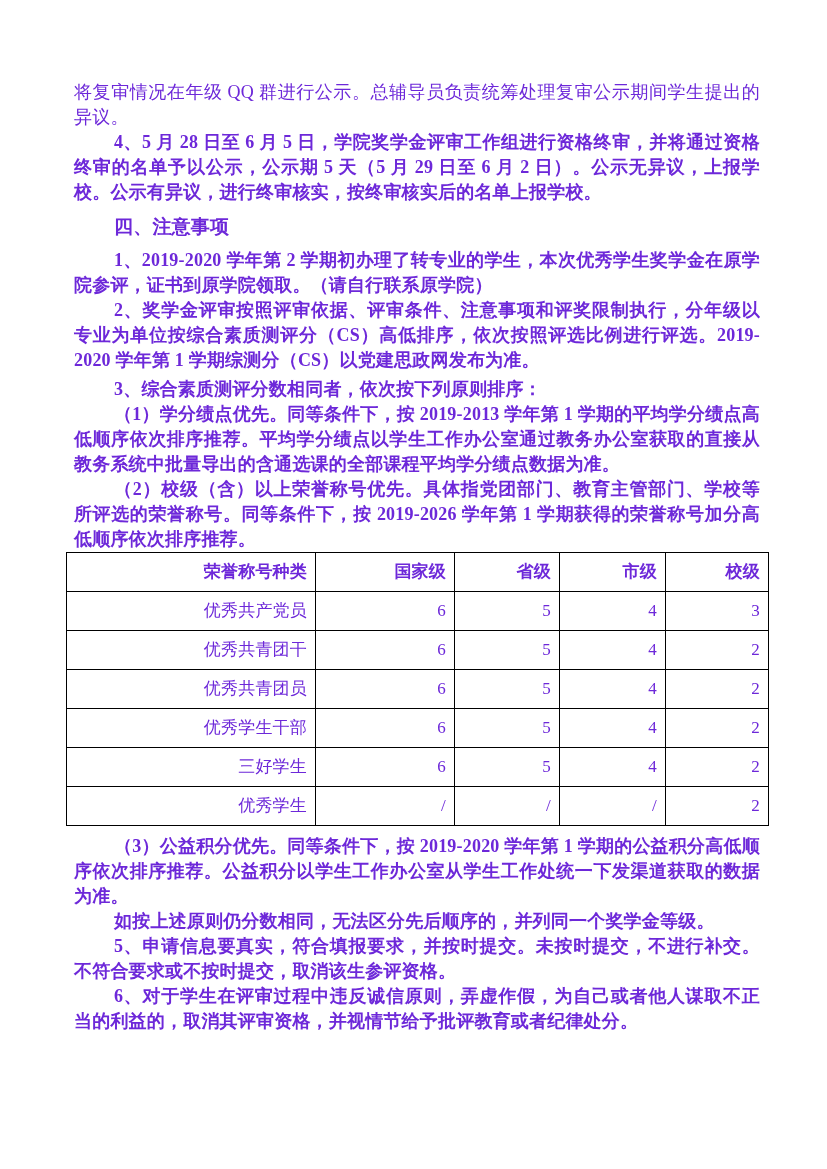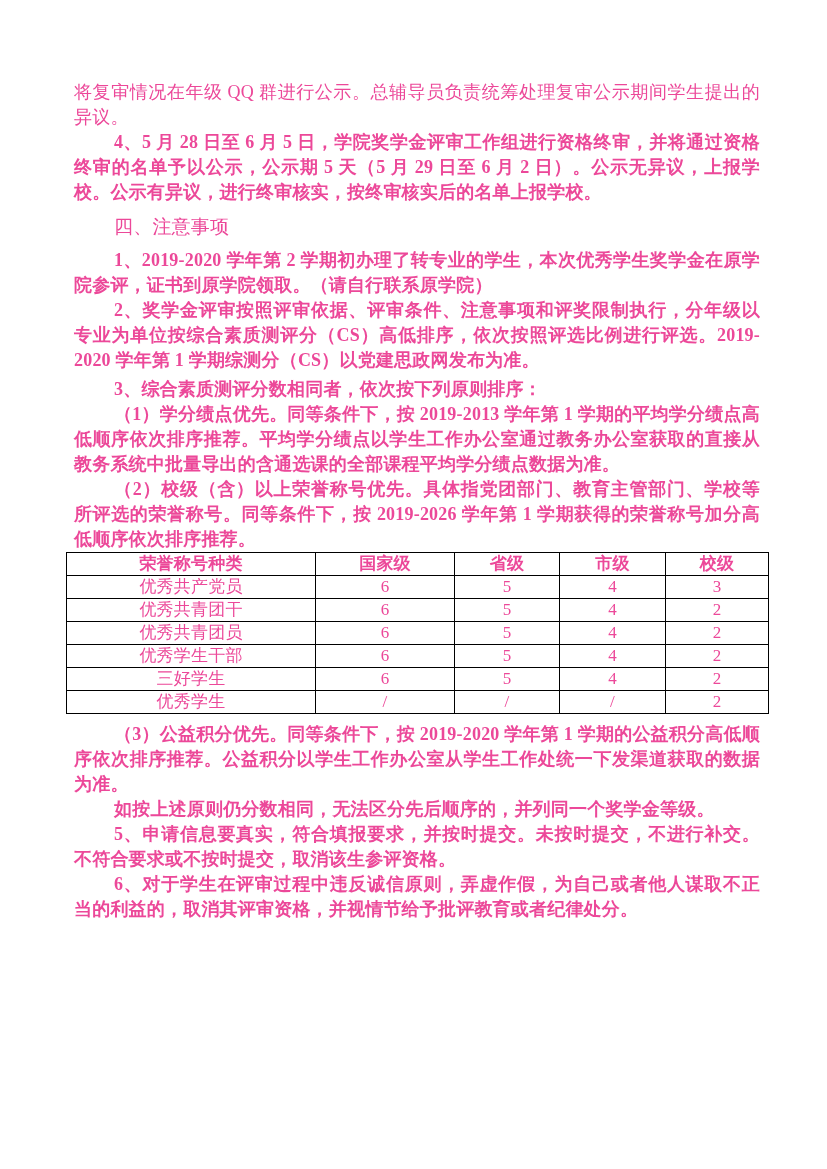--- a/index.html
+++ b/index.html
@@ -3,58 +3,58 @@
 <meta charset="utf-8">
 <style>
   html, body { margin: 0; padding: 0; background: #ffffff; }
   .page {
     position: relative;
     width: 827px;
     height: 1169px;
     background: #ffffff;
     overflow: hidden;
     font-family: "Liberation Serif", "DejaVu Serif", serif;
-    color: #ec4899;
+    color: #6d28d9;
   }
   .doc {
     position: absolute;
     left: 74px;
     top: 80px;
     width: 686px;
     font-size: 18px;
     line-height: 25px;
     text-align: justify;
     text-justify: inter-character;
     letter-spacing: 0.2px;
   }
   .doc p { margin: 0; padding: 0; }
   .indent { text-indent: 40px; font-weight: bold; }
   .section-heading {
-    font-weight: normal;
+    font-weight: bold;
     font-size: 19px;
     line-height: 26px;
     text-indent: 40px;
     margin-top: 9px !important;
     margin-bottom: 8px !important;
   }
   .sp-above-sm { margin-top: 4px !important; }
   .after-table { margin-top: 8px !important; }
   table.honor-table {
     border-collapse: collapse;
     table-layout: fixed;
     width: 702px;
     margin-left: -8px;
     font-size: 17px;
     line-height: 20px;
   }
   table.honor-table th, table.honor-table td {
     border: 1px solid #000000;
     height: 22px;
-    padding: 0;
-    text-align: center;
+    padding: 8px;
+    text-align: right;
     vertical-align: middle;
     text-indent: 0;
   }
   table.honor-table th { font-weight: bold; }
 </style>
 </head>
 <body>
 
 <div class="page">
   <div class="doc">

